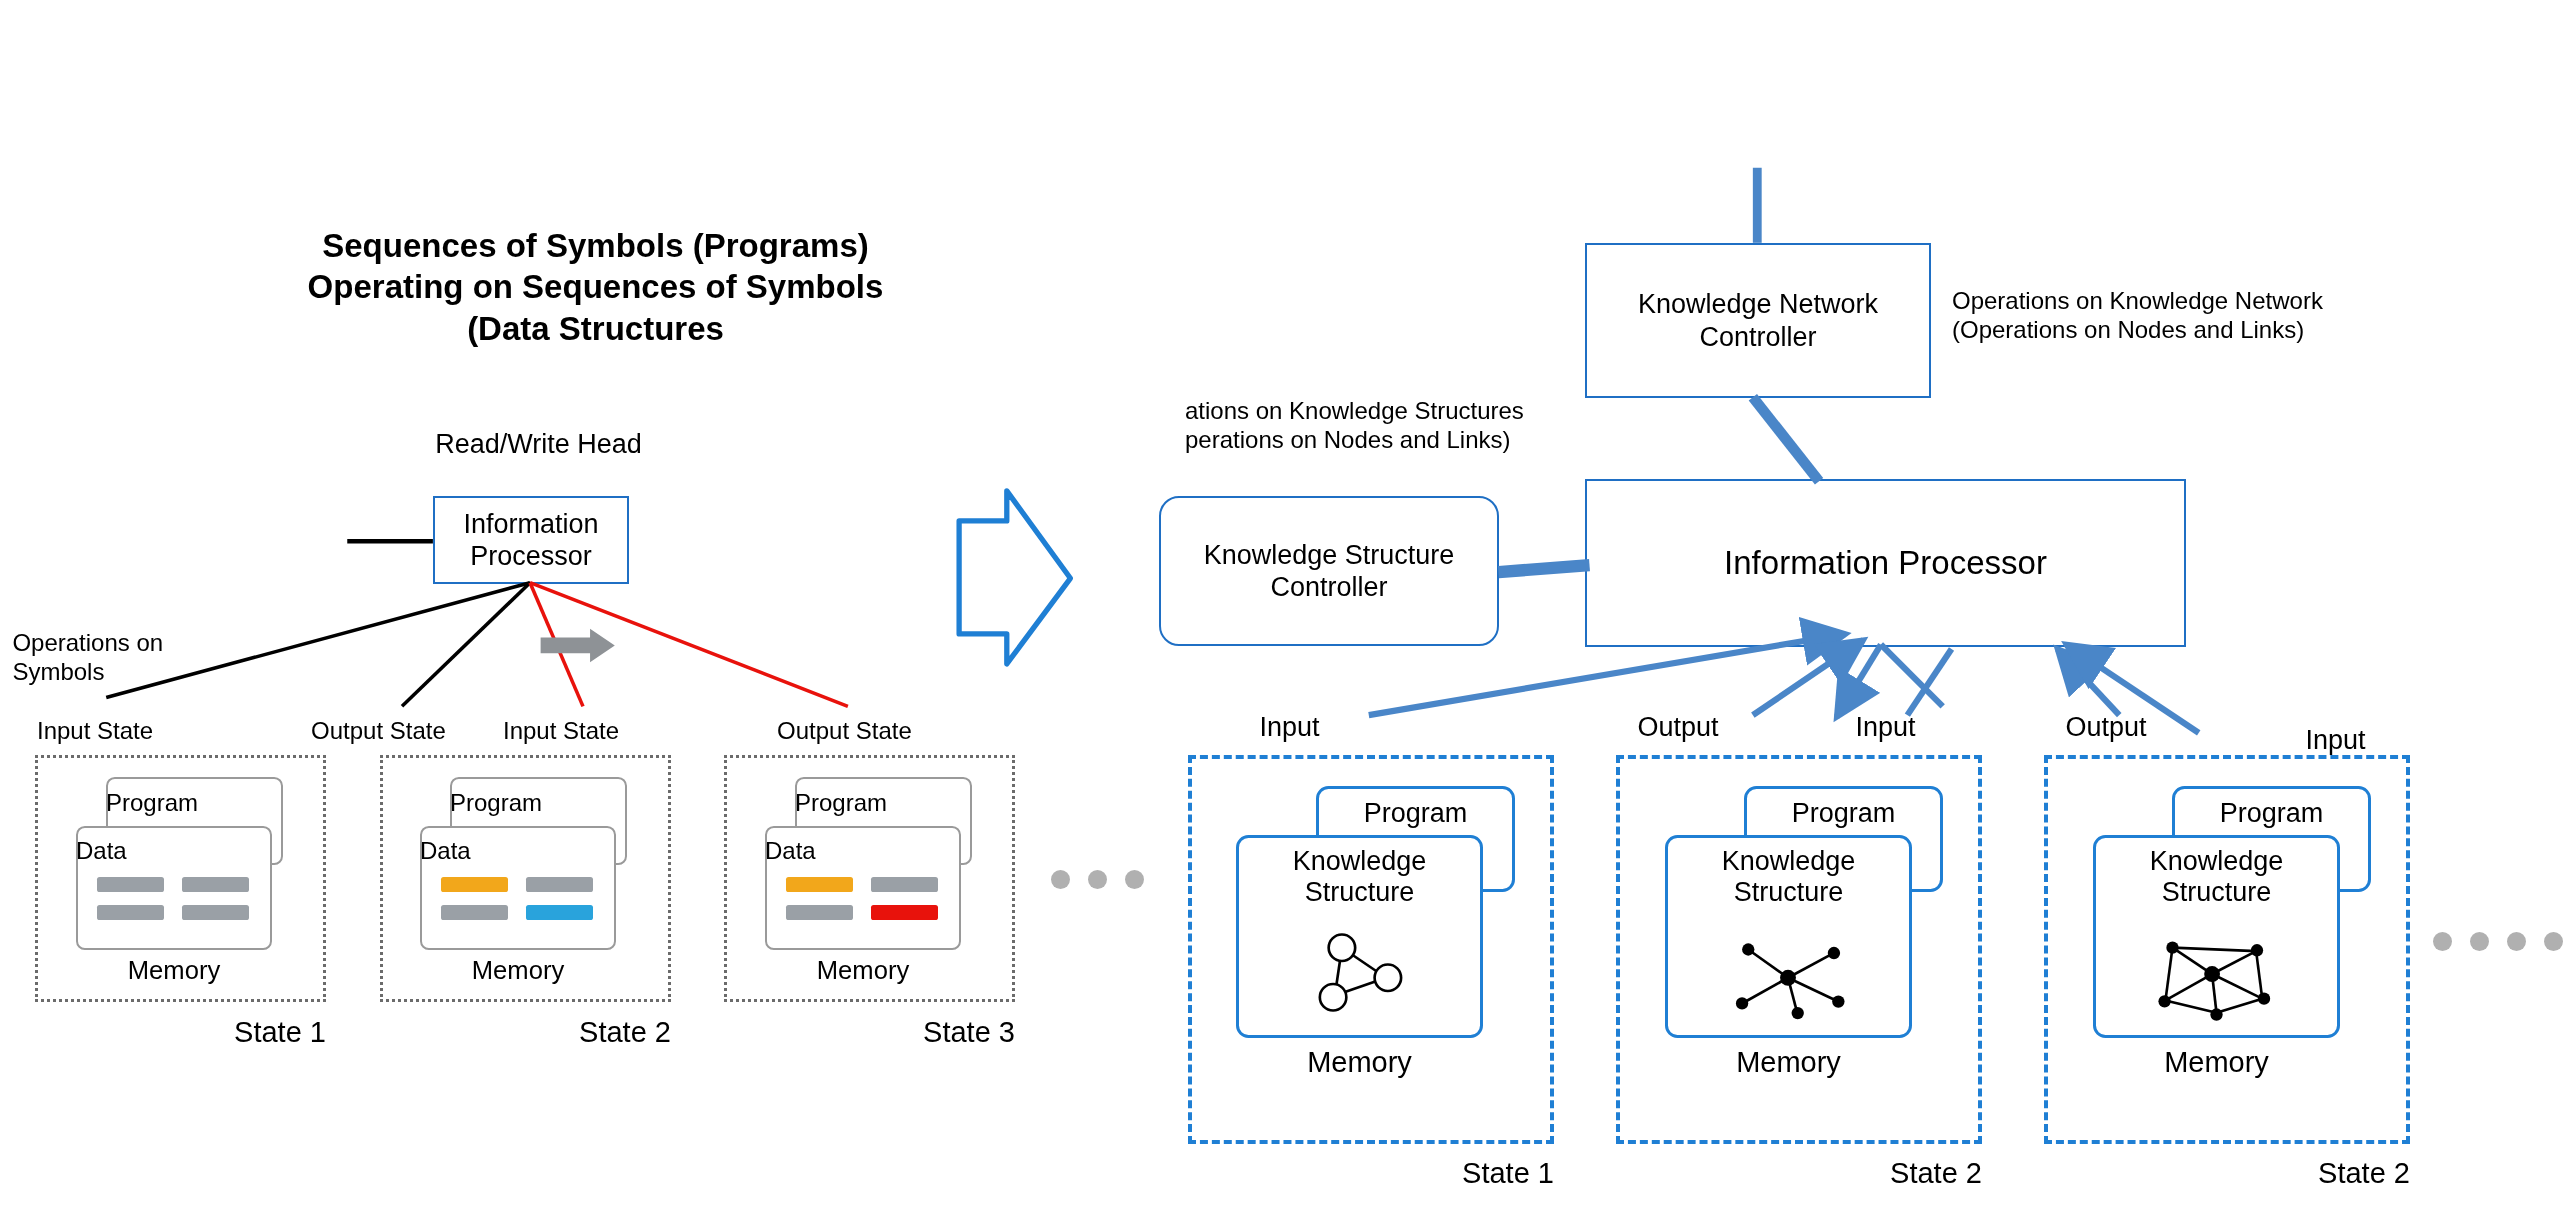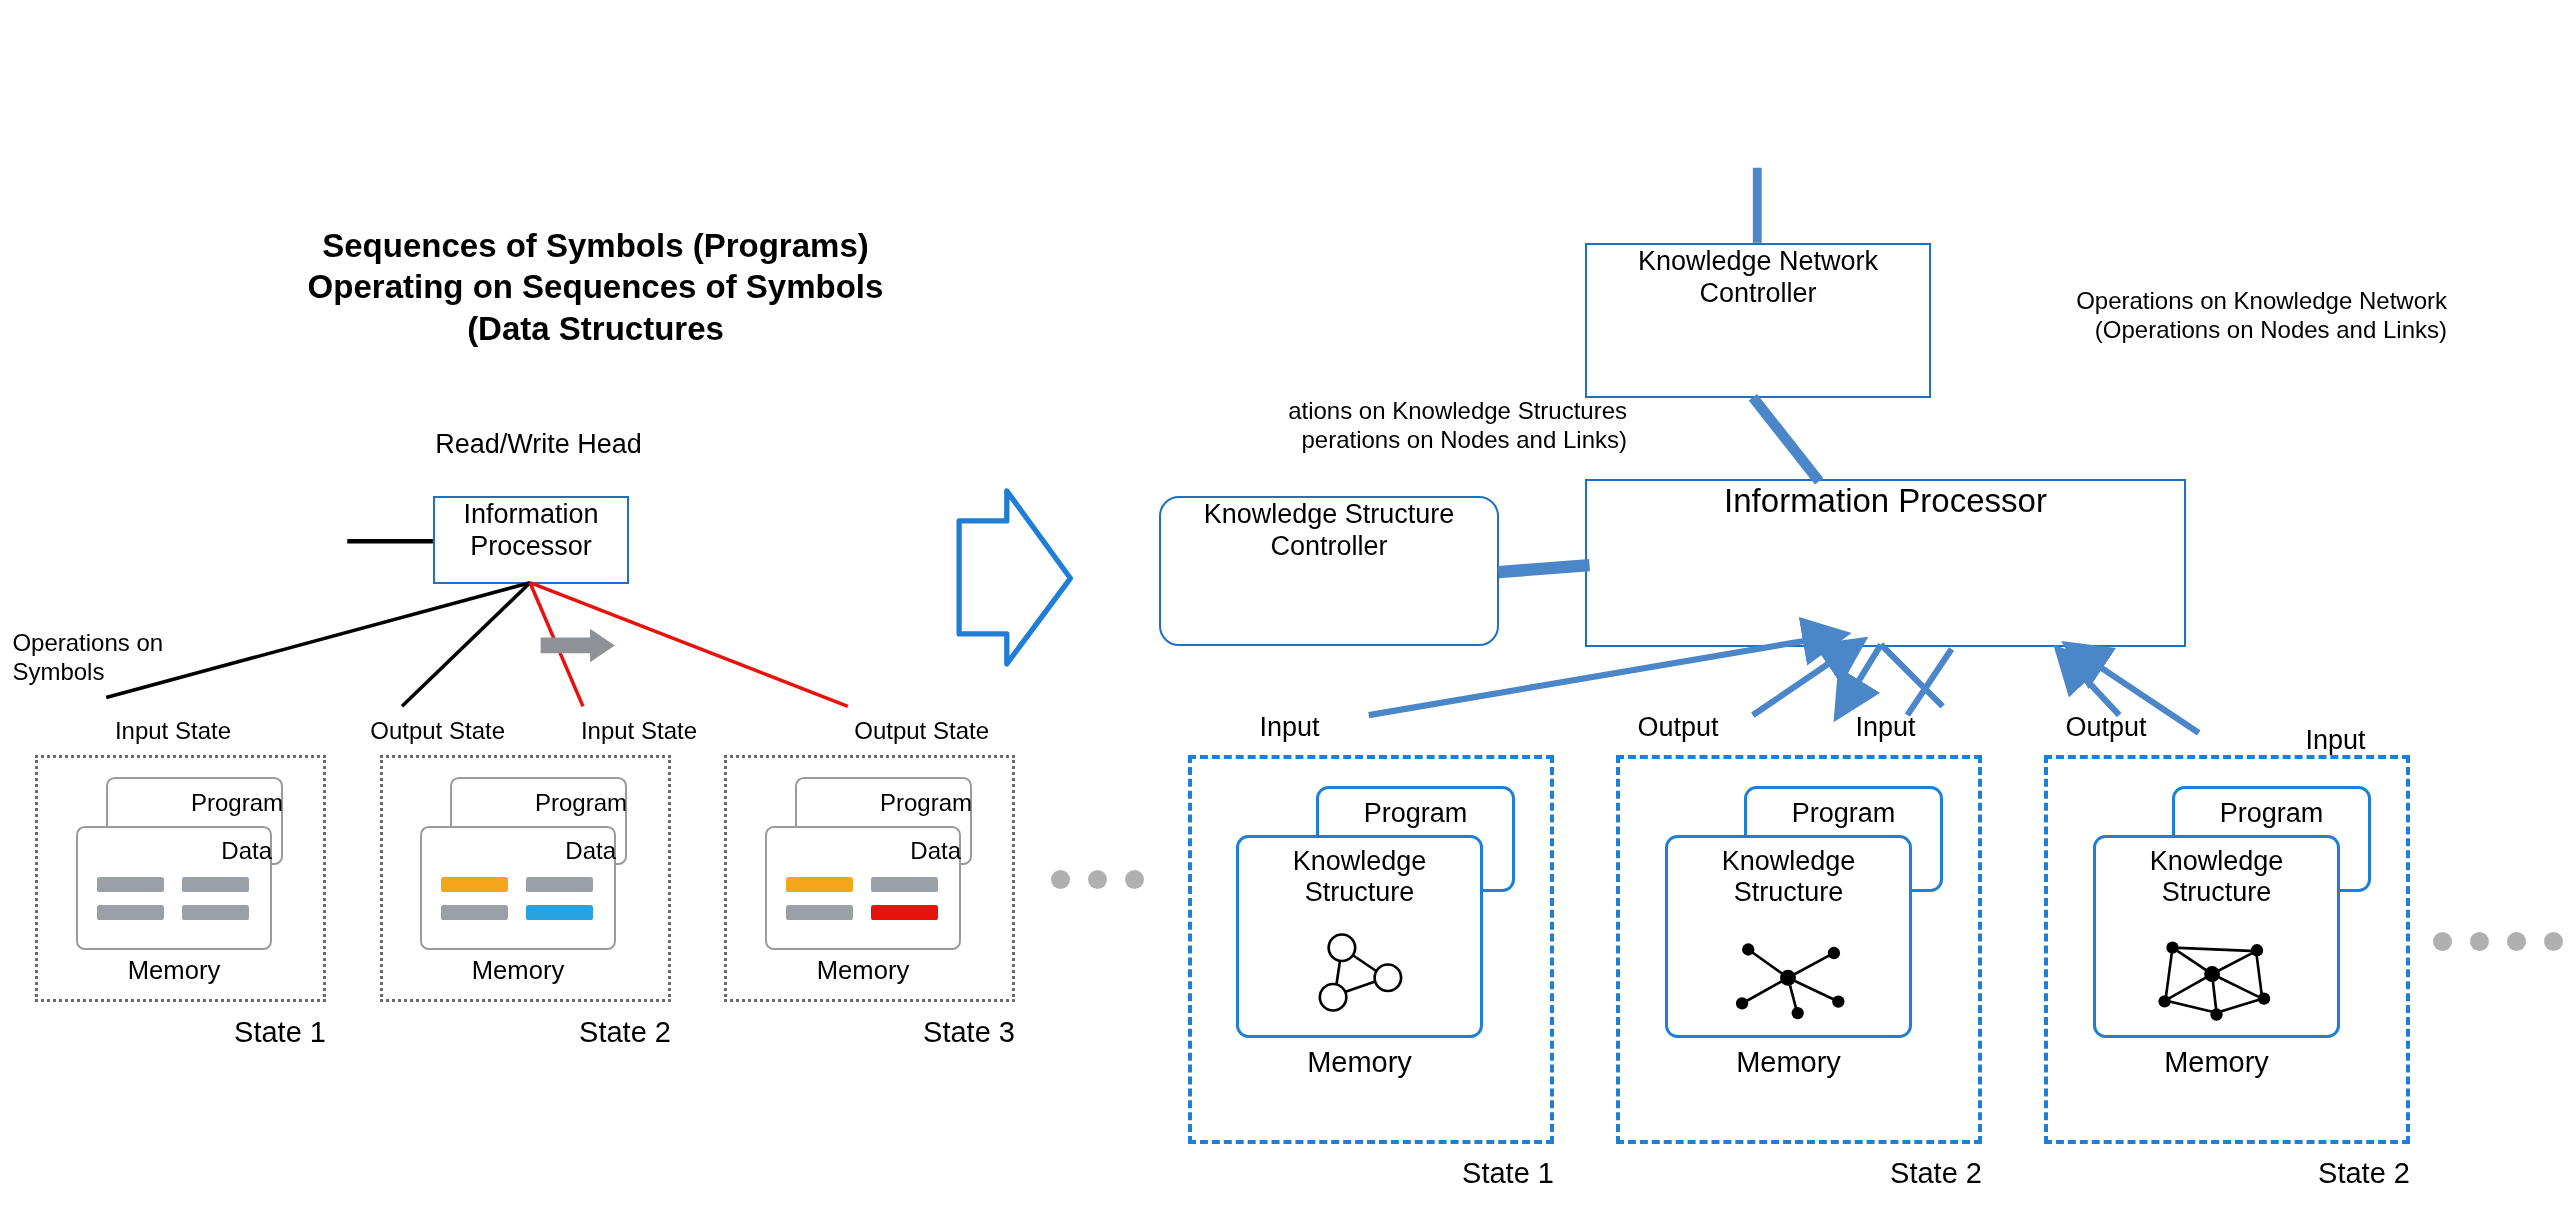--- a/index.html
+++ b/index.html
@@ -25,35 +25,35 @@
     line-height: 1.25;
     font-size: 33px;
   }
   .lbl {
     font-size: 27px;
     text-align: center;
     line-height: 1.2;
   }
   .lbl-sm {
     font-size: 24px;
-    text-align: right;
+    text-align: left;
     line-height: 1.2;
   }
   .lbl-left {
     font-size: 24px;
     text-align: left;
     line-height: 1.2;
   }
   
   .box-blue {
     border: 2.6px solid #1f6fc4;
     background: #ffffff;
     box-sizing: border-box;
     display: flex;
-    align-items: flex-start;
+    align-items: center;
     justify-content: center;
     text-align: center;
   }
   .state-dotted {
     border: 3.5px dotted #6b6b6b;
     box-sizing: border-box;
     background: #ffffff;
   }
   .state-dashed {
     border: 4.4px dashed #1f7fd4;

